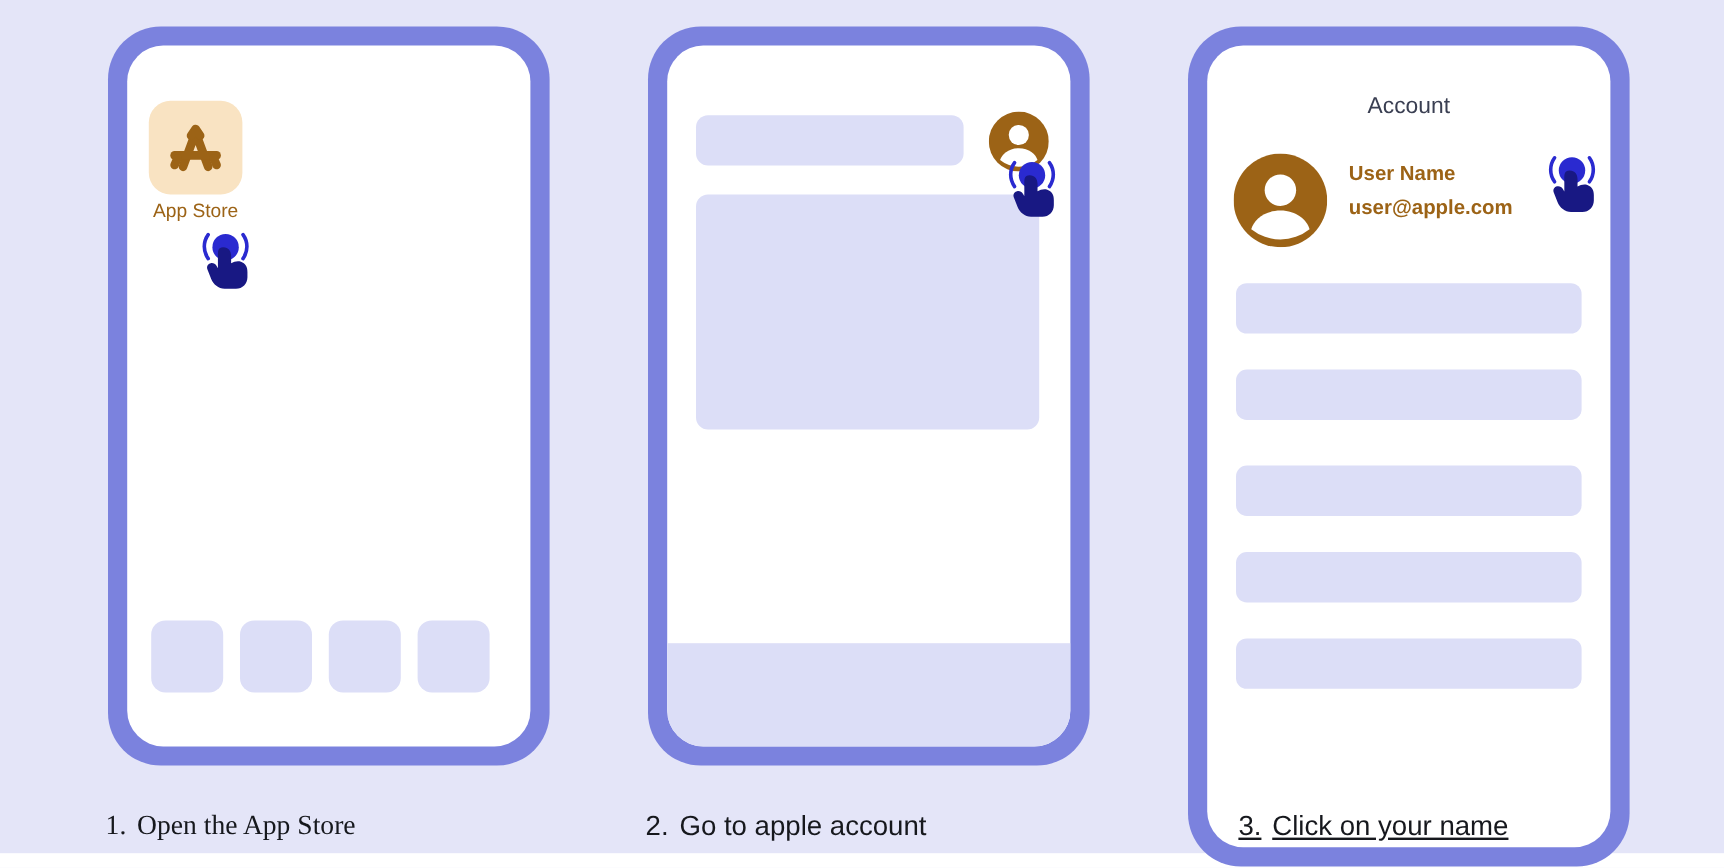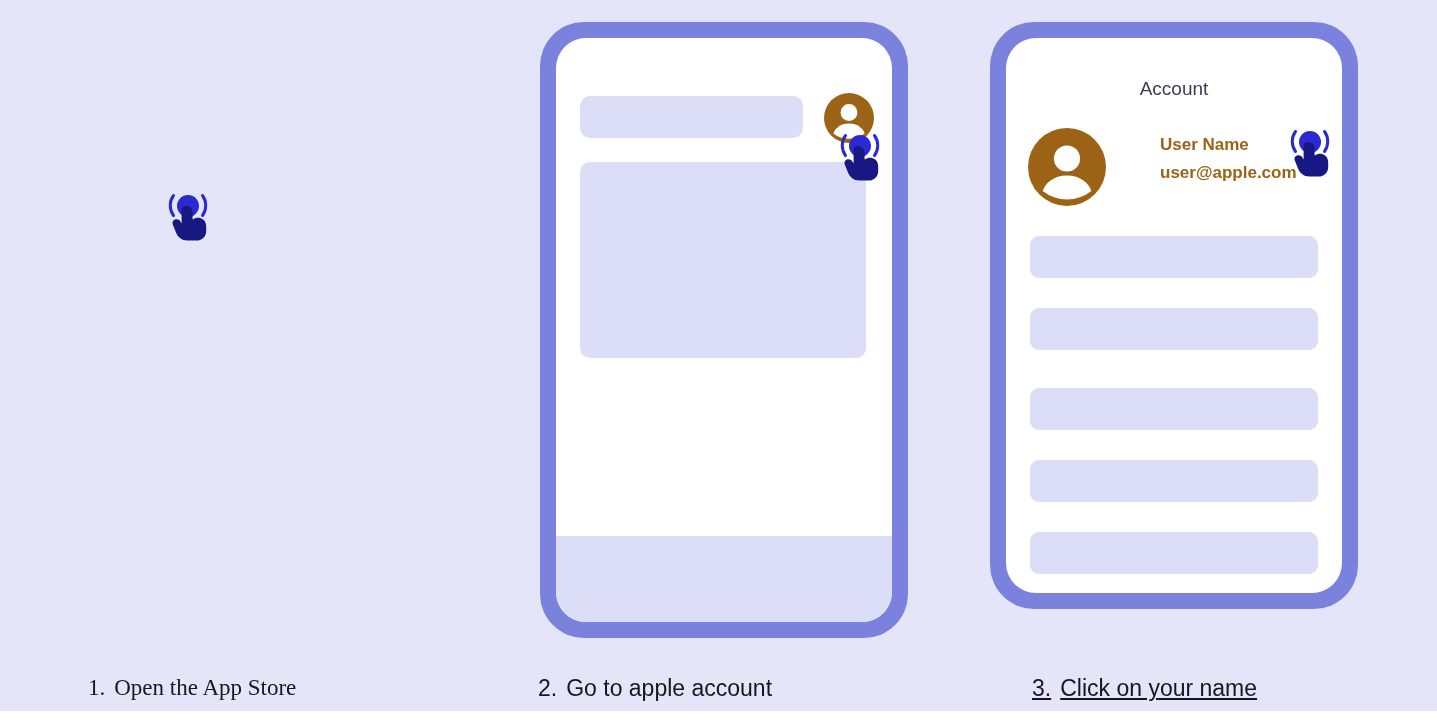--- a/index.html
+++ b/index.html
@@ -37,21 +37,21 @@
     position: relative;
     width: 100%;
     height: 100%;
     background: #ffffff;
     border-radius: 30px;
     overflow: hidden;
   }
 
   #phone1 { left: 90px;  top: 22px; width: 368px; height: 616px; }
   #phone2 { left: 540px; top: 22px; width: 368px; height: 616px; }
-  #phone3 { left: 990px; top: 22px; width: 368px; height: 587px; }
+  #phone3 { left: 990px; top: 22px; width: 368px; height: 700px; }
 
   
   .ph {
     position: absolute;
     background: #dcdef7;
     border-radius: 10px;
   }
 
   
   .appicon {
@@ -119,21 +119,20 @@
     width: 78px; height: 78px;
   }
   .s3-username, .s3-useremail {
     position: absolute;
     left: 118px;
     color: #9c6316;
     font-weight: bold;
     font-size: 17px;
     line-height: 21px;
     white-space: nowrap;
-    margin-left: 36px;
   }
   .s3-username  { top: 96px; }
   .s3-useremail { top: 124px; }
 
   .s3-row {
     position: absolute;
     left: 24px;
     width: 288px;
     height: 42px;
     background: #dcdef7;
@@ -169,20 +168,43 @@
   #cap1 { left: 88px;  top: 675px; font-family: Liberation Serif, serif; }
   #cap2 { left: 538px; top: 675px; }
   #cap3 { left: 1032px; top: 675px; text-decoration: underline; }
 </style>
 </head>
 <body>
 
 <div id="stage">
   <div id="backdrop"></div>
 
+  <div id="phone1" class="phone">
+    <div class="screen">
+
+      <div class="appicon">
+        <svg viewBox="0 0 78 78" xmlns="http://www.w3.org/2000/svg" aria-hidden="true">
+          <g fill="none" stroke="#9c6316" stroke-width="7.2" stroke-linecap="round" stroke-linejoin="round">
+            <path d="M28.5 55 L39 26.5 L49.5 55"></path>
+            <path d="M35.2 29 L39 23.5 L42.8 29"></path>
+            <path d="M21.5 45.5 L56.5 45.5"></path>
+            <path d="M24 48 L21.5 53.5"></path>
+            <path d="M54 48 L56.5 53.5"></path>
+          </g>
+        </svg>
+      </div>
+      <div class="appicon-label">App Store</div>
+
+      <div class="dock-slot d1"></div>
+      <div class="dock-slot d2"></div>
+      <div class="dock-slot d3"></div>
+      <div class="dock-slot d4"></div>
+
+    </div>
+  </div>
 
   <div id="phone2" class="phone">
     <div class="screen">
 
       <div class="ph s2-topbar"></div>
       <div class="ph s2-content"></div>
       <div class="s2-bottombar"></div>
 
       <div class="avatar-sm">
         <svg viewBox="0 0 50 50" xmlns="http://www.w3.org/2000/svg" aria-hidden="true">

